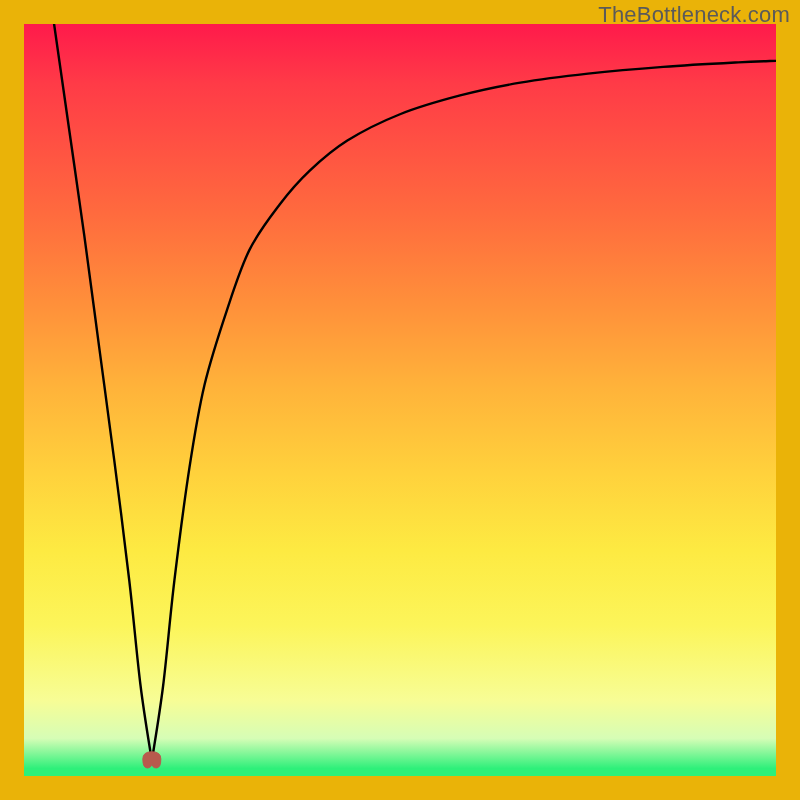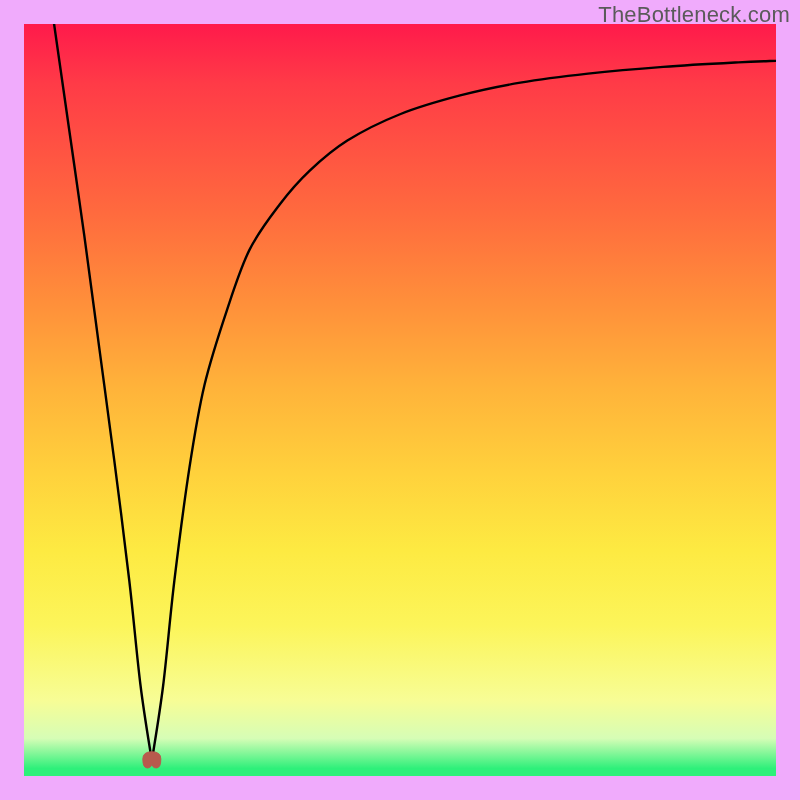--- a/index.html
+++ b/index.html
@@ -7,21 +7,21 @@
     padding: 0;
     width: 800px;
     height: 800px;
     background: #000;
     overflow: hidden;
     font-family: Arial, Helvetica, sans-serif;
   }
   .frame {
     position: absolute;
     inset: 0;
-    background: #f0abfc;
+    background: #eab308;
   }
   .plot-area {
     position: absolute;
     left: 24px;
     top: 24px;
     width: 752px;
     height: 752px;
   }
   .gradient-bg {
     position: absolute;

